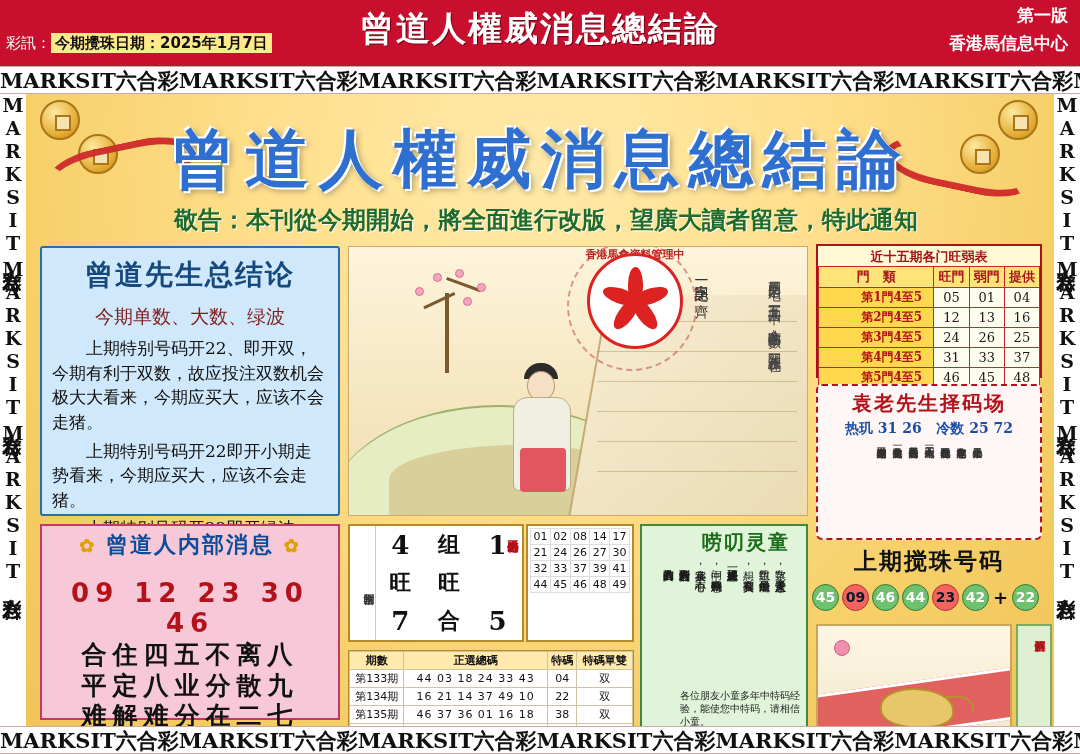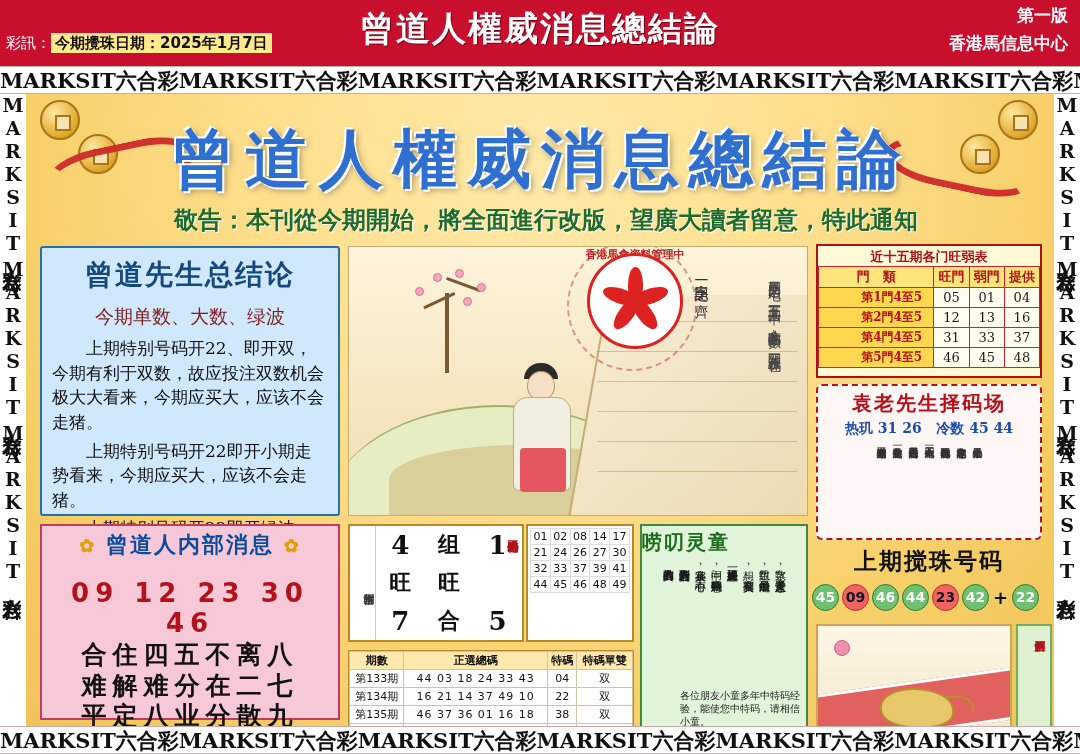--- a/index.html
+++ b/index.html
@@ -343,21 +343,21 @@
   }
   .p-hist th { background:#ffe9ad; font-weight:bold; font-size:11px; }
   .p-hist td.codes { letter-spacing:1px; }
 
   
   .p-ling {
     position:absolute; left:614px; top:430px; width:168px; height:296px;
     background:#dff4d8; border:2px solid #3f8a3f;
   }
   .p-ling h3 {
-    margin:3px 0; text-align:left; font-size:20px; font-weight:bold; color:#1a6b1a;
+    margin:3px 16px; text-align:right; font-size:20px; font-weight:bold; color:#1a6b1a;
     letter-spacing:2px; font-family:"DejaVu Serif","Liberation Serif",serif;
   }
   .p-ling .body {
     display:flex; justify-content:center; gap:3px; padding:2px 4px;
   }
   .p-ling .body .col {
     writing-mode:vertical-rl; text-orientation:upright;
     font-size:11px; line-height:13px; height:124px; color:#1a1a1a;
     font-family:"DejaVu Serif","Liberation Serif",serif;
   }
@@ -506,20 +506,26 @@
           <td class="b">01</td>
           <td class="b">04</td>
         </tr>
         <tr>
           <td class="k">第2門4至5</td>
           <td class="b">12</td>
           <td class="b">13</td>
           <td class="b">16</td>
         </tr>
         <tr>
+          <td class="k">第3門4至5</td>
+          <td class="b">24</td>
+          <td class="b">26</td>
+          <td class="b">25</td>
+        </tr>
+        <tr>
           <td class="k">第4門4至5</td>
           <td class="b">31</td>
           <td class="b">33</td>
           <td class="b">37</td>
         </tr>
         <tr>
           <td class="k">第5門4至5</td>
           <td class="b">46</td>
           <td class="b">45</td>
           <td class="b">48</td>
@@ -528,21 +534,21 @@
         </table>
     </div>
 
     <div class="p-yuan">
       <h3>袁老先生择码场</h3>
       <div class="hot">
         <span>热玑</span>
         <span>31 26</span>
         &nbsp;
         <span>冷数</span>
-        <span>45 44</span>
+        <span>25 72</span>
       </div>
       <div class="poem">
         <div class="col">命门了知送来本期三六合彩今期</div>
         <div class="col">必是处在这个九数定有一中</div>
         <div class="col">看看数是正码二门定位看来</div>
         <div class="col">一二三四五六七八九十中有</div>
         <div class="col">以此数定有特码出现中特</div>
         <div class="col">注意此数定在本期有中</div>
         <div class="col">信心十足必中无疑</div>
       </div>
@@ -561,22 +567,22 @@
     </div>
 
     <div class="p-inside">
       <h3>
         <span class="flower">✿</span>
         <span>曾道人内部消息</span>
         <span class="flower">✿</span>
       </h3>
       <div class="nums">09  12 23  30  46</div>
       <div class="line">合住四五不离八</div>
+      <div class="line">平定八业分散九</div>
       <div class="line">难解难分在二七</div>
-      <div class="line">平定八业分散九</div>
       <div class="line">明显追加博好彩</div>
     </div>
 
     <div class="p-zuwang">
       <div class="side">别章匯吉報</div>
       <div class="grid">
         <div class="big">4</div>
         <div>组</div>
         <div class="big">1</div>
         <div>旺</div>

